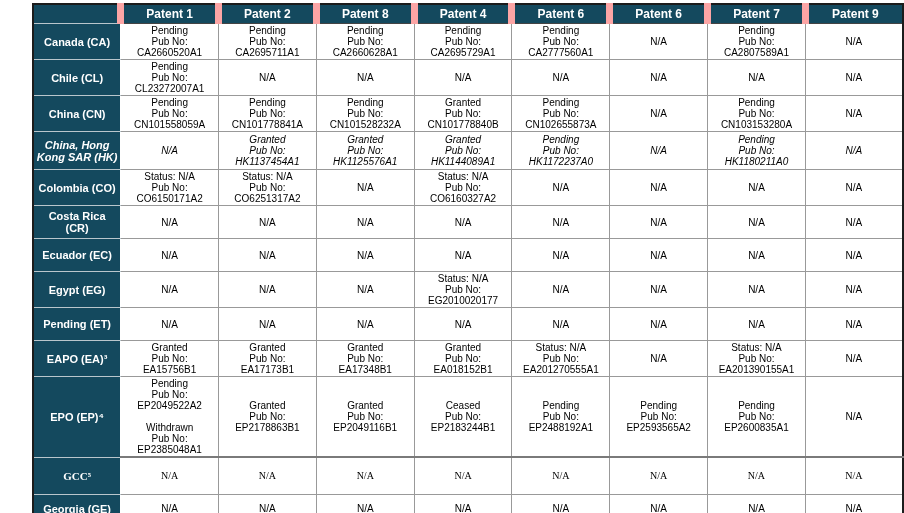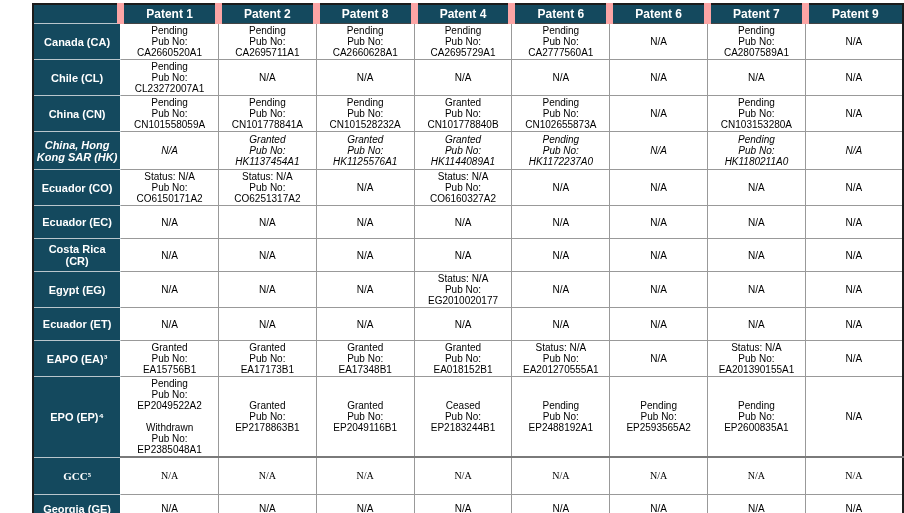--- a/index.html
+++ b/index.html
@@ -175,73 +175,73 @@
           <td class="body">Pending
 Pub No:
 HK1172237A0</td>
           <td class="body">N/A</td>
           <td class="body">Pending
 Pub No:
 HK1180211A0</td>
           <td class="body">N/A</td>
         </tr>
         <tr>
-          <th class="rowhead">Ecuador (CO)</th>
+          <th class="rowhead">Colombia (CO)</th>
           <td class="body">Status: N/A
 Pub No:
 CO6150171A2</td>
           <td class="body">Status: N/A
 Pub No:
 CO6251317A2</td>
           <td class="body">N/A</td>
           <td class="body">Status: N/A
 Pub No:
 CO6160327A2</td>
           <td class="body">N/A</td>
           <td class="body">N/A</td>
           <td class="body">N/A</td>
           <td class="body">N/A</td>
         </tr>
         <tr>
+          <th class="rowhead">Costa Rica (CR)</th>
+          <td class="body">N/A</td>
+          <td class="body">N/A</td>
+          <td class="body">N/A</td>
+          <td class="body">N/A</td>
+          <td class="body">N/A</td>
+          <td class="body">N/A</td>
+          <td class="body">N/A</td>
+          <td class="body">N/A</td>
+        </tr>
+        <tr>
           <th class="rowhead">Ecuador (EC)</th>
           <td class="body">N/A</td>
           <td class="body">N/A</td>
           <td class="body">N/A</td>
           <td class="body">N/A</td>
           <td class="body">N/A</td>
           <td class="body">N/A</td>
           <td class="body">N/A</td>
           <td class="body">N/A</td>
         </tr>
         <tr>
-          <th class="rowhead">Costa Rica (CR)</th>
-          <td class="body">N/A</td>
-          <td class="body">N/A</td>
-          <td class="body">N/A</td>
-          <td class="body">N/A</td>
-          <td class="body">N/A</td>
-          <td class="body">N/A</td>
-          <td class="body">N/A</td>
-          <td class="body">N/A</td>
-        </tr>
-        <tr>
           <th class="rowhead">Egypt (EG)</th>
           <td class="body">N/A</td>
           <td class="body">N/A</td>
           <td class="body">N/A</td>
           <td class="body">Status: N/A
 Pub No:
 EG2010020177</td>
           <td class="body">N/A</td>
           <td class="body">N/A</td>
           <td class="body">N/A</td>
           <td class="body">N/A</td>
         </tr>
         <tr>
-          <th class="rowhead">Ecuador (ET)</th>
+          <th class="rowhead">Pending (ET)</th>
           <td class="body">N/A</td>
           <td class="body">N/A</td>
           <td class="body">N/A</td>
           <td class="body">N/A</td>
           <td class="body">N/A</td>
           <td class="body">N/A</td>
           <td class="body">N/A</td>
           <td class="body">N/A</td>
         </tr>
         <tr>

